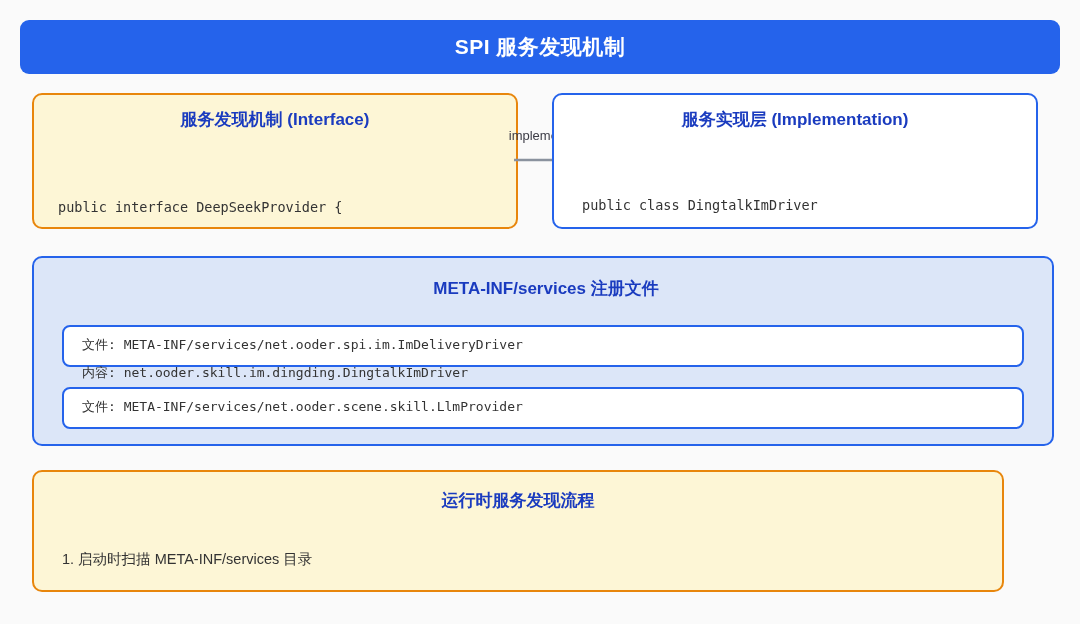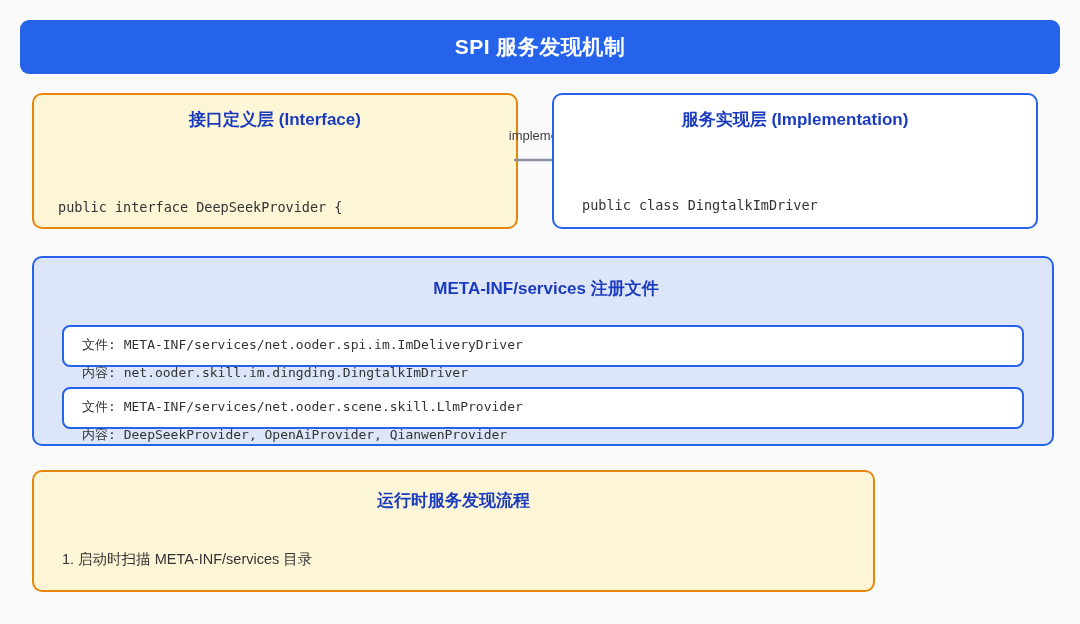--- a/index.html
+++ b/index.html
@@ -143,21 +143,21 @@
     color: #333333;
     white-space: nowrap;
   }
   .entry-line-1 { top: 9px; }
   .entry-line-2 { top: 37px; }
 
   
   .flow-card {
     left: 32px;
     top: 470px;
-    width: 843px;
+    width: 972px;
     height: 122px;
     background: #fdf6d6;
     border: 2.5px solid #e8860c;
   }
   .flow-title { margin-top: 17px; }
 
   .flow-list {
     margin-top: 17px;
     padding-left: 28px;
     list-style: none;
@@ -174,21 +174,21 @@
 </head>
 <body>
 
 <div id="stage">
 
   <div class="header-bar">
     <div class="header-title">SPI 服务发现机制</div>
   </div>
 
   <div class="card iface-card">
-    <div class="card-title iface-title">接口定义层 (Interface)</div>
+    <div class="card-title iface-title">服务发现机制 (Interface)</div>
     <div class="code-block">
       <div>public interface DeepSeekProvider {</div>
       
       
       
     </div>
   </div>
 
   <div class="connector">
     <div class="connector-label">implements</div>
@@ -211,21 +211,20 @@
   <div class="card services-card">
     <div class="card-title services-title">META-INF/services 注册文件</div>
 
     <div class="file-entry file-entry-1">
       <div class="entry-text entry-line-2">内容: net.ooder.skill.im.dingding.DingtalkImDriver</div>
       <div class="entry-text entry-line-1">文件: META-INF/services/net.ooder.spi.im.ImDeliveryDriver</div>
     </div>
 
     <div class="file-entry file-entry-2">
       <div class="entry-text entry-line-1">文件: META-INF/services/net.ooder.scene.skill.LlmProvider</div>
-      <div class="entry-text entry-line-2">内容: DeepSeekProvider, OpenAiProvider, QianwenProvider</div>
     </div>
   </div>
 
   <div class="card flow-card">
     <div class="card-title flow-title">运行时服务发现流程</div>
     <ul class="flow-list">
       <li class="flow-item">1. 启动时扫描 META-INF/services 目录</li>
       <li class="flow-item">1. 读取接口与实现类的映射关系</li>
       <li class="flow-item">3. 通过反射动态加载实现类</li>
     </ul>

